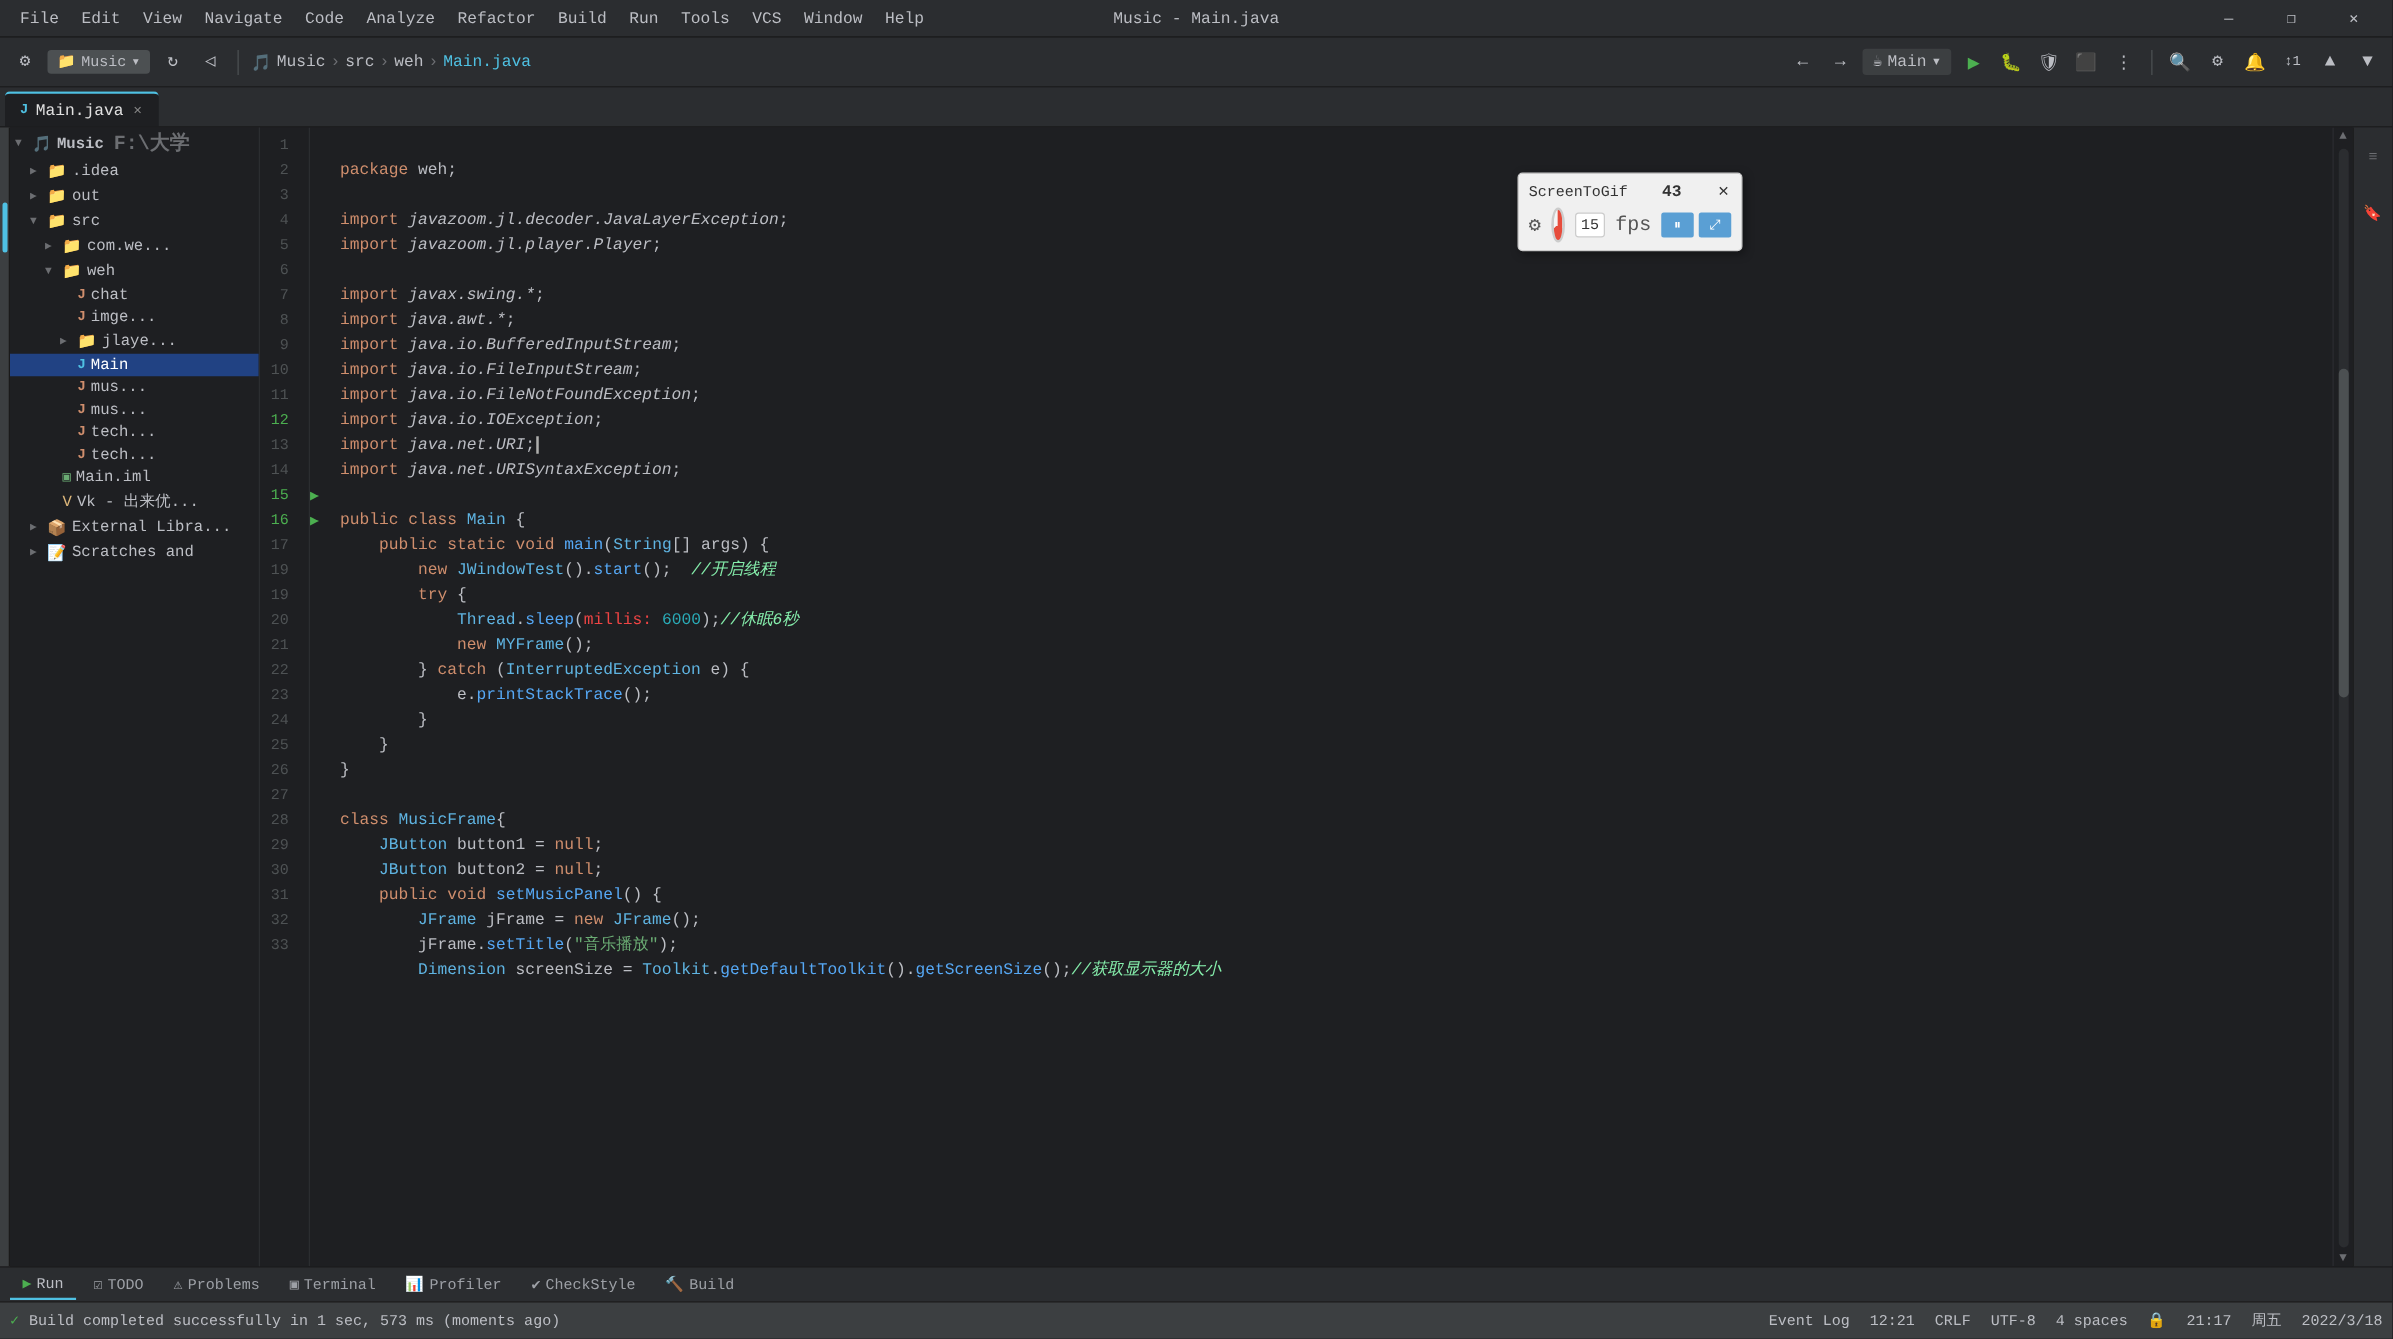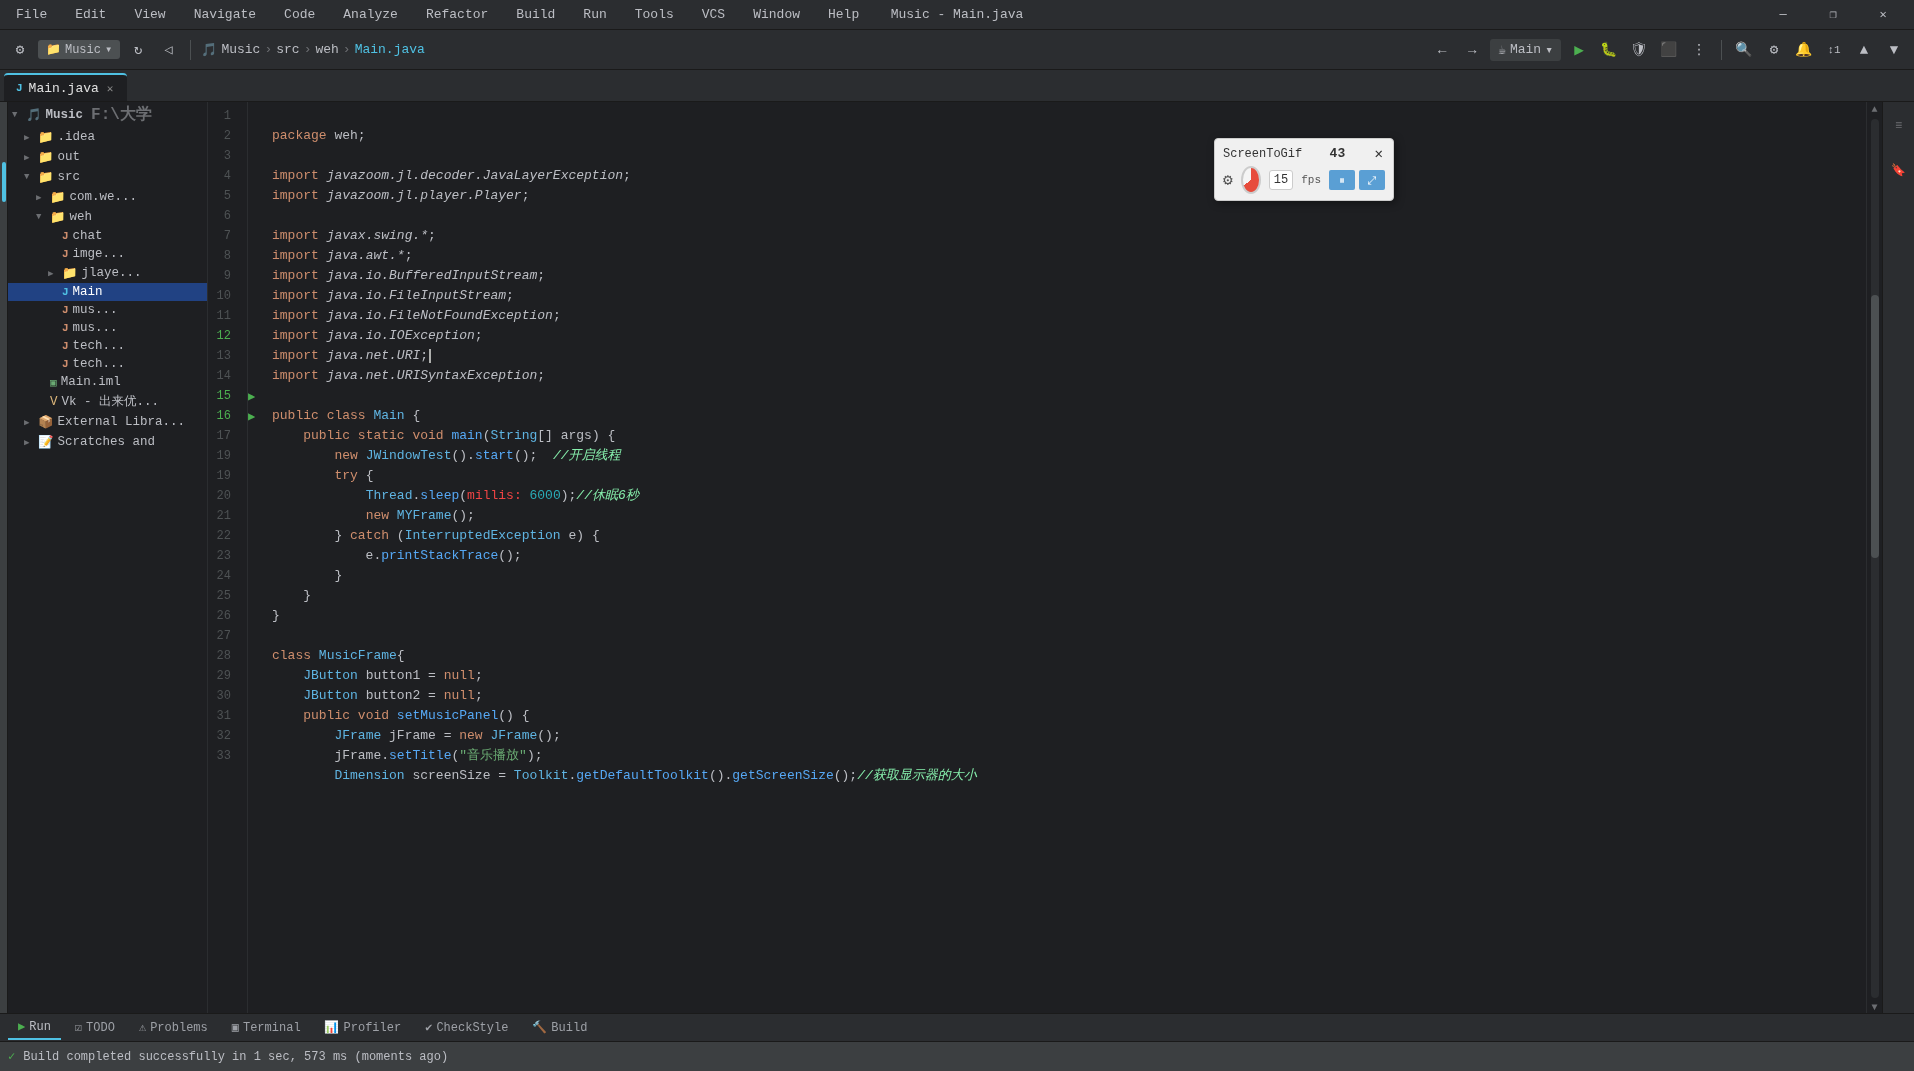--- a/index.html
+++ b/index.html
@@ -19,21 +19,21 @@
       background: #2b2d30;
       height: 30px;
       display: flex;
       align-items: center;
       padding: 0 8px;
       border-bottom: 1px solid #1a1a1a;
       position: relative;
     }
     .title-bar-menus {
       display: flex;
-      gap: 12px;
+      gap: 2px;
       font-size: 13px;
     }
     .menu-item {
       padding: 2px 8px;
       cursor: pointer;
       color: #bcbec4;
       border-radius: 3px;
     }
     .title-bar-title {
       position: absolute;
@@ -337,21 +337,21 @@
       display: flex;
       align-items: center;
       gap: 2px;
       border: 1px solid #ccc;
       border-radius: 3px;
       padding: 2px 4px;
       background: white;
       font-size: 12px;
       color: #333;
     }
-    .stg-fps-label { font-size: 11px; color: #555; }
+    .stg-fps-label { font-size: 16px; color: #555; }
     .stg-buttons {
       display: flex;
       gap: 4px;
     }
     .stg-btn {
       width: 26px;
       height: 20px;
       background: #4a90d9;
       border: none;
       border-radius: 2px;
@@ -708,20 +708,31 @@
   </div>
   <div class="bottom-tab">
     <span>🔨</span>
     <span>Build</span>
   </div>
 </div>
 
 <div class="bottom-bar">
   <span style="color:#4caf50;">✓</span>
   <span>Build completed successfully in 1 sec, 573 ms (moments ago)</span>
+  <div class="bottom-right">
+    <span style="cursor:pointer;">Event Log</span>
+    <span style="cursor:pointer;">12:21</span>
+    <span style="cursor:pointer;">CRLF</span>
+    <span style="cursor:pointer;">UTF-8</span>
+    <span style="cursor:pointer;">4 spaces</span>
+    <span>🔒</span>
+    <span>21:17</span>
+    <span>周五</span>
+    <span>2022/3/18</span>
+  </div>
 </div>
 
 <div class="screentogif-overlay">
   <div class="stg-header">
     <span class="stg-title">ScreenToGif</span>
     <span class="stg-count">43</span>
     <span class="stg-close">✕</span>
   </div>
   <div class="stg-controls">
     <span class="stg-gear">⚙</span>

